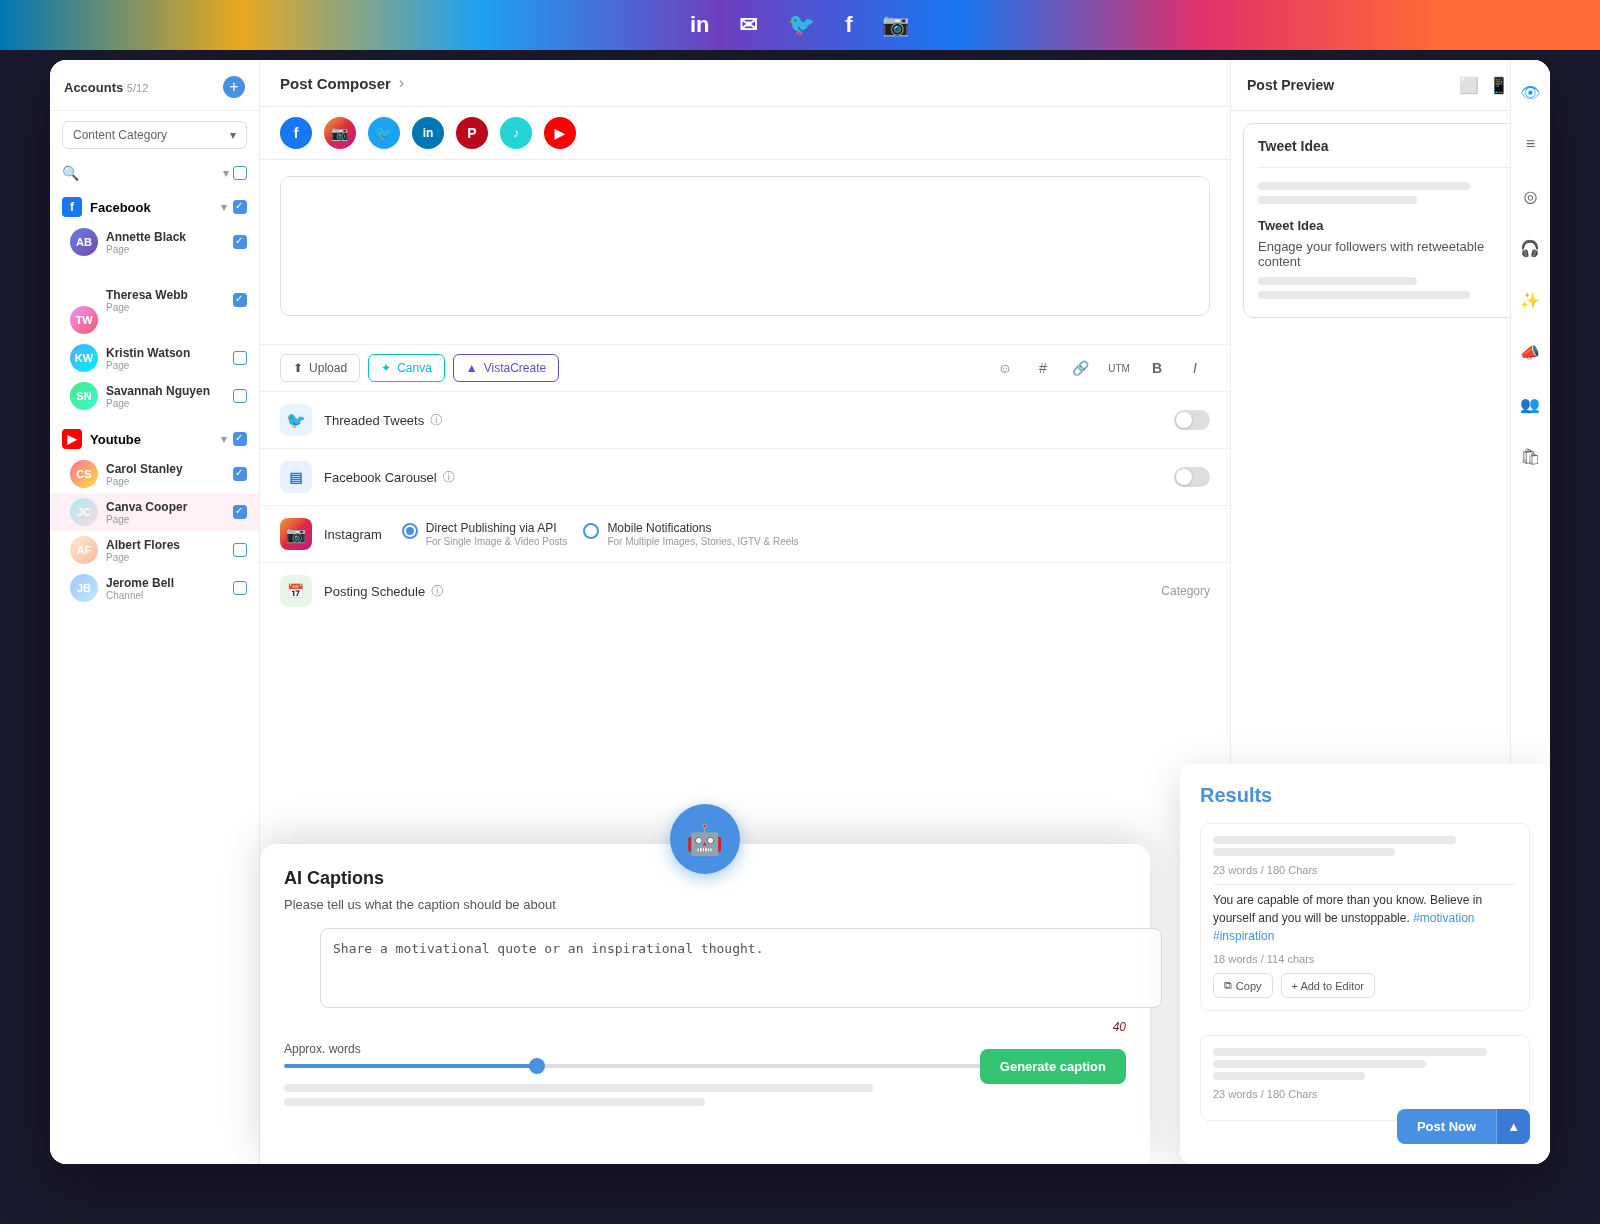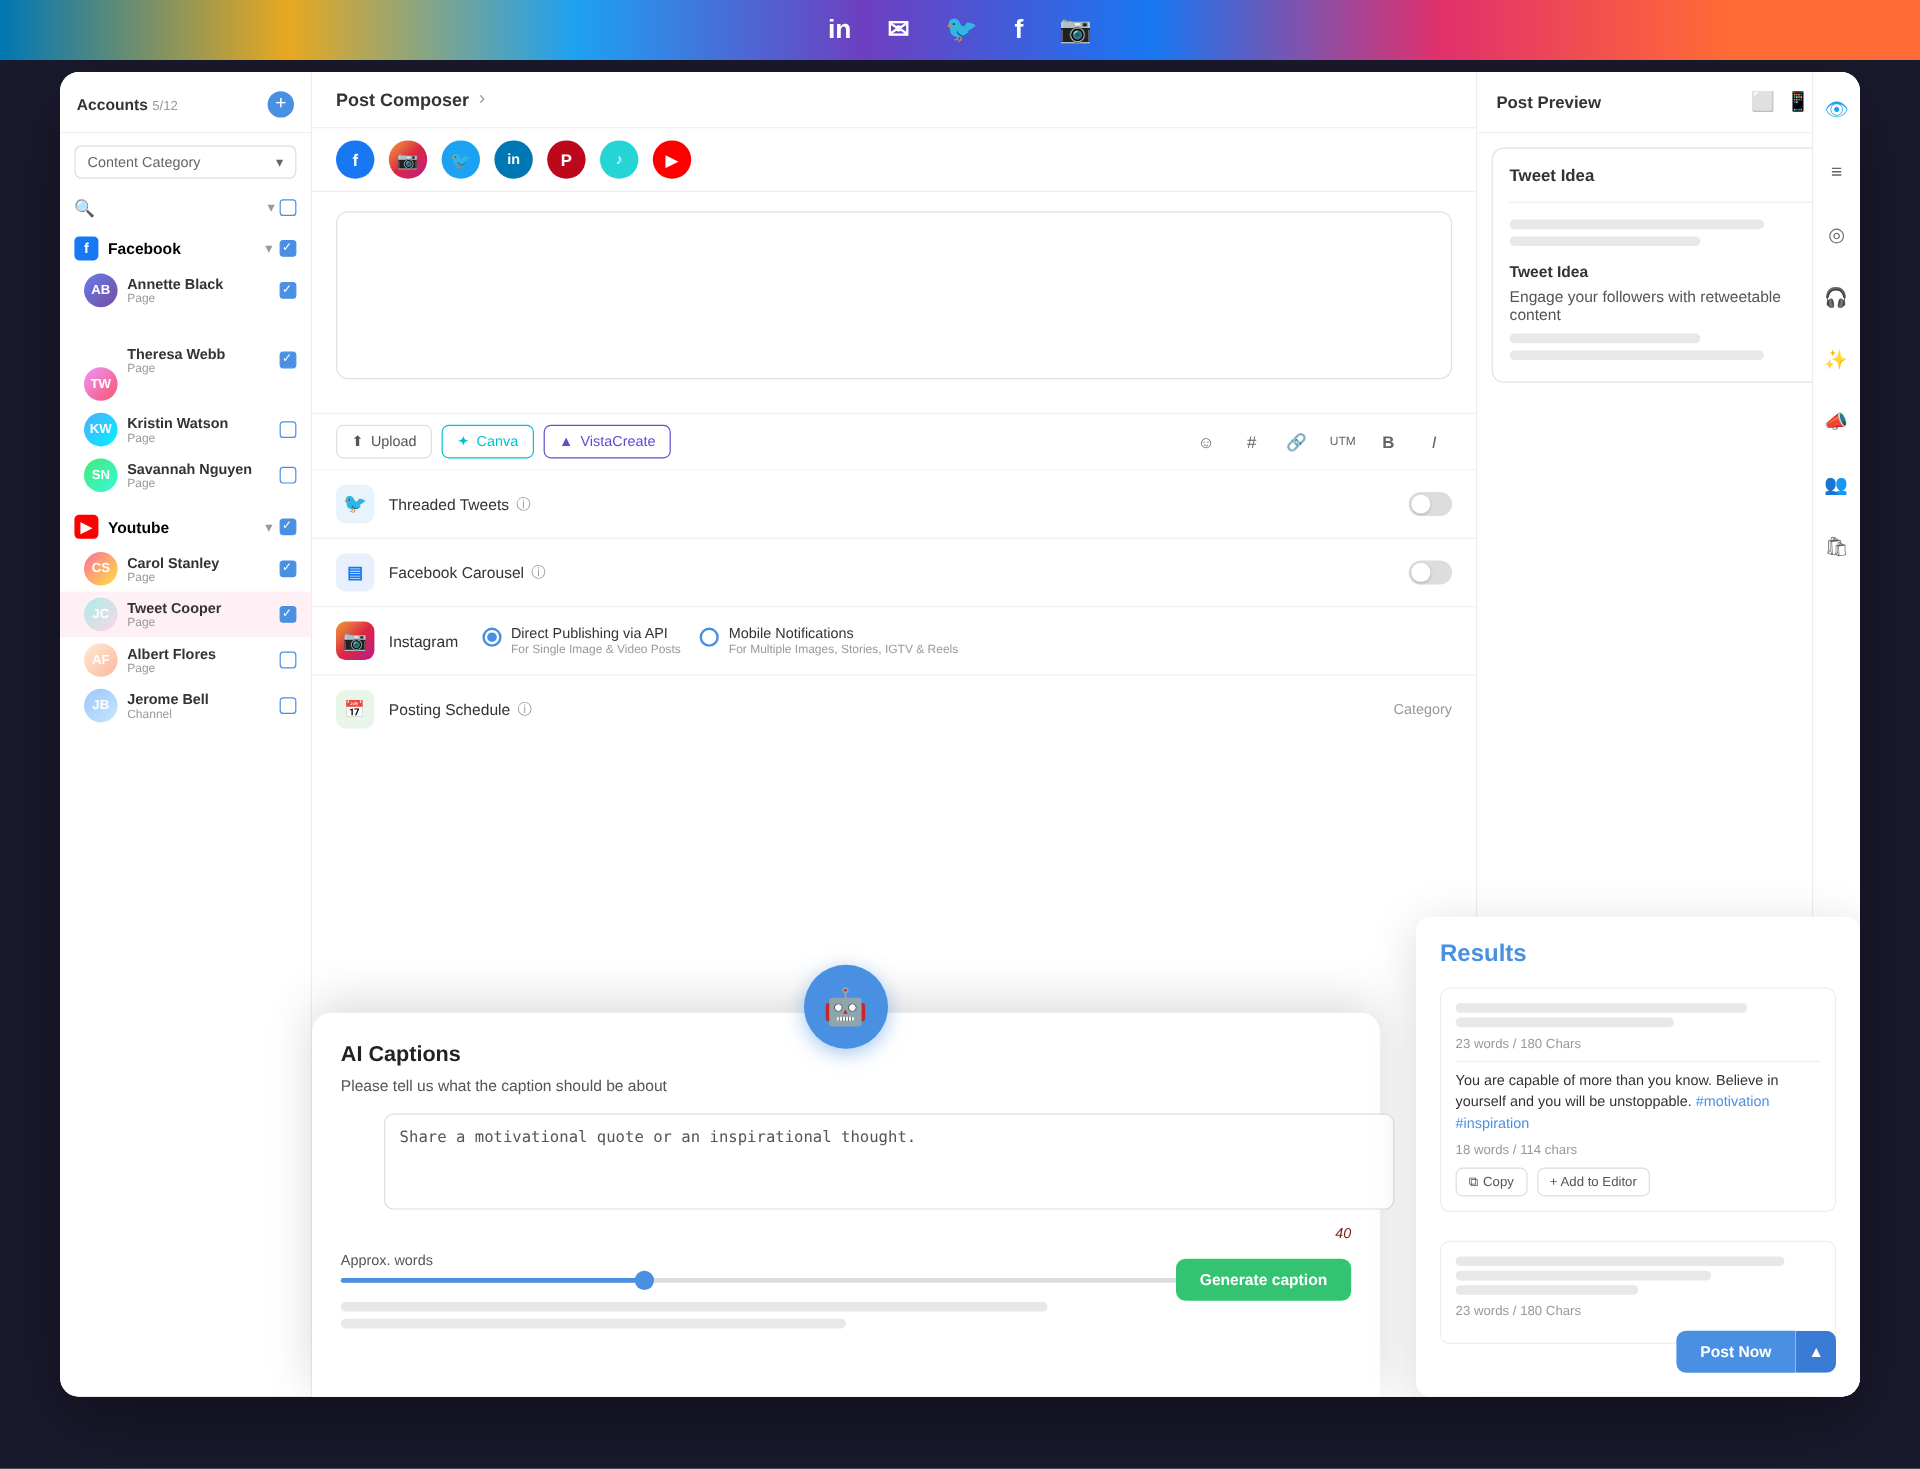--- a/index.html
+++ b/index.html
@@ -750,21 +750,21 @@
         <div class="account-info">
           <div class="account-name">Carol Stanley</div>
           <div class="account-type">Page</div>
         </div>
         <div class="checkbox checked"></div>
       </div>
 
       <div class="account-item highlight-pink">
         <div class="account-avatar" style="background:linear-gradient(135deg,#a8edea,#fed6e3);">JC</div>
         <div class="account-info">
-          <div class="account-name">Tweet Cooper</div>
+          <div class="account-name">Canva Cooper</div>
           <div class="account-type">Page</div>
         </div>
         <div class="checkbox checked"></div>
       </div>
 
       <div class="account-item">
         <div class="account-avatar av-albert">AF</div>
         <div class="account-info">
           <div class="account-name">Albert Flores</div>
           <div class="account-type">Page</div>

